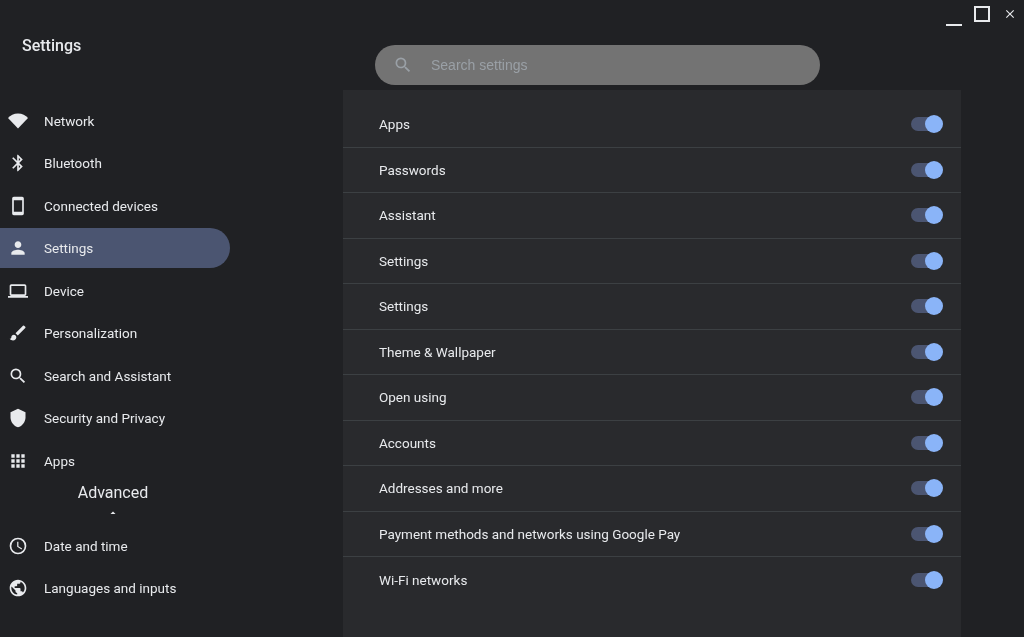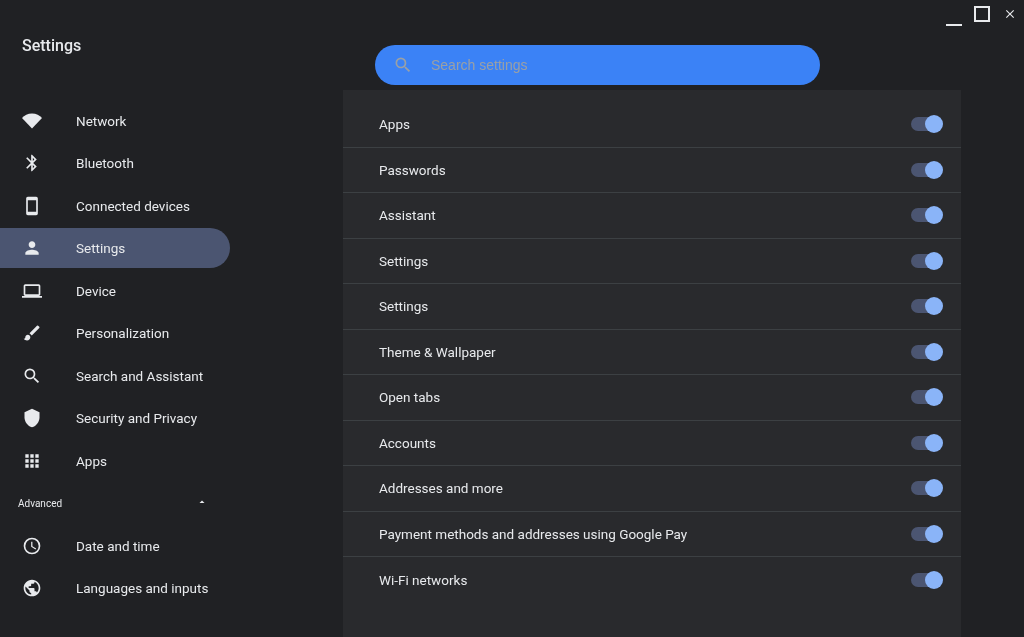--- a/index.html
+++ b/index.html
@@ -9,35 +9,35 @@
   
   .win-controls { position:absolute; top:6px; right:6px; display:flex; gap:12px; align-items:center; }
   .win-controls div { width:16px; height:16px; display:flex; align-items:center; justify-content:center; }
   .win-min { border-bottom:2px solid #e8eaed; width:11px; height:0; margin-top:8px;}
   .win-max { border:2px solid #e8eaed; width:11px; height:11px;}
   .win-close svg { width:14px; height:14px; }
 
   
   .header { height:90px; display:flex; align-items:center; padding-left:22px; position:relative; }
   .header-title { font-size:16px; color:#e8eaed; font-weight:500; }
-  .search-wrap { position:absolute; left:375px; top:45px; width:445px; height:40px; background:#3b82f6; border-radius:40px; display:flex; align-items:center; padding:0 18px; }
+  .search-wrap { position:absolute; left:375px; top:45px; width:445px; height:40px; background:#737373; border-radius:40px; display:flex; align-items:center; padding:0 18px; }
   .search-wrap svg { width:20px; height:20px; fill:#9aa0a6; flex-shrink:0; }
   .search-wrap input { background:transparent; border:none; outline:none; color:#e8eaed; font-size:14px; margin-left:18px; width:100%; }
   .search-wrap input::placeholder { color:#9aa0a6; }
 
   
   .body { flex:1; display:flex; min-height:0; }
 
   
   .sidebar { width:280px; background:#202124; padding-top:8px; overflow:hidden; }
-  .side-item { display:flex; align-items:center; height:40px; padding-left:22px; gap:34px; color:#e8eaed; font-size:13.5px; cursor:pointer; border-radius:0 20px 20px 0; margin:2.5px 50px 2.5px 0; }
+  .side-item { display:flex; align-items:center; height:40px; padding-left:8px; gap:16px; color:#e8eaed; font-size:13.5px; cursor:pointer; border-radius:0 20px 20px 0; margin:2.5px 50px 2.5px 0; }
   .side-item.active { background:#4b5571; }
   .side-item .icon { width:20px; height:20px; display:flex; align-items:center; justify-content:center; }
   .side-item .icon svg { width:20px; height:20px; fill:#e8eaed; }
-  .side-section { display:flex; align-items:center; justify-content:space-between; height:40px; padding:0 22px 0 18px; font-size:10px; color:#e8eaed; cursor:pointer; margin-right:50px;}
+  .side-section { display:flex; align-items:center; justify-content:space-between; height:40px; padding:0 22px 0 18px; font-size:16px; color:#e8eaed; cursor:pointer; margin-right:50px;flex-direction:column;}
   .side-section .arrow svg { width:12px; height:12px; fill:#e8eaed; }
 
   
   .main { flex:1; display:flex; justify-content:center; overflow:hidden; }
   .panel { width:618px; background:#292a2d; margin-top:0; padding:12px 0 0 0; }
   .row { display:flex; align-items:center; justify-content:space-between; height:45.5px; padding:0 20px 0 36px; border-bottom:1px solid #3c4043; font-size:13.5px; color:#e8eaed; }
   .row:last-child { border-bottom:none; }
 
   
   .toggle { width:30px; height:14px; background:#4b5571; border-radius:8px; position:relative; cursor:pointer; }
@@ -203,33 +203,33 @@
       </div>
       <div class="row">
         <span>Settings</span>
         <div class="toggle"></div>
       </div>
       <div class="row">
         <span>Theme &amp; Wallpaper</span>
         <div class="toggle"></div>
       </div>
       <div class="row">
-        <span>Open tabs</span>
+        <span>Open using</span>
         <div class="toggle"></div>
       </div>
       <div class="row">
         <span>Accounts</span>
         <div class="toggle"></div>
       </div>
       <div class="row">
         <span>Addresses and more</span>
         <div class="toggle"></div>
       </div>
       <div class="row">
-        <span>Payment methods and addresses using Google Pay</span>
+        <span>Payment methods and networks using Google Pay</span>
         <div class="toggle"></div>
       </div>
       <div class="row">
         <span>Wi-Fi networks</span>
         <div class="toggle"></div>
       </div>
 
     </div>
   </div>
 

